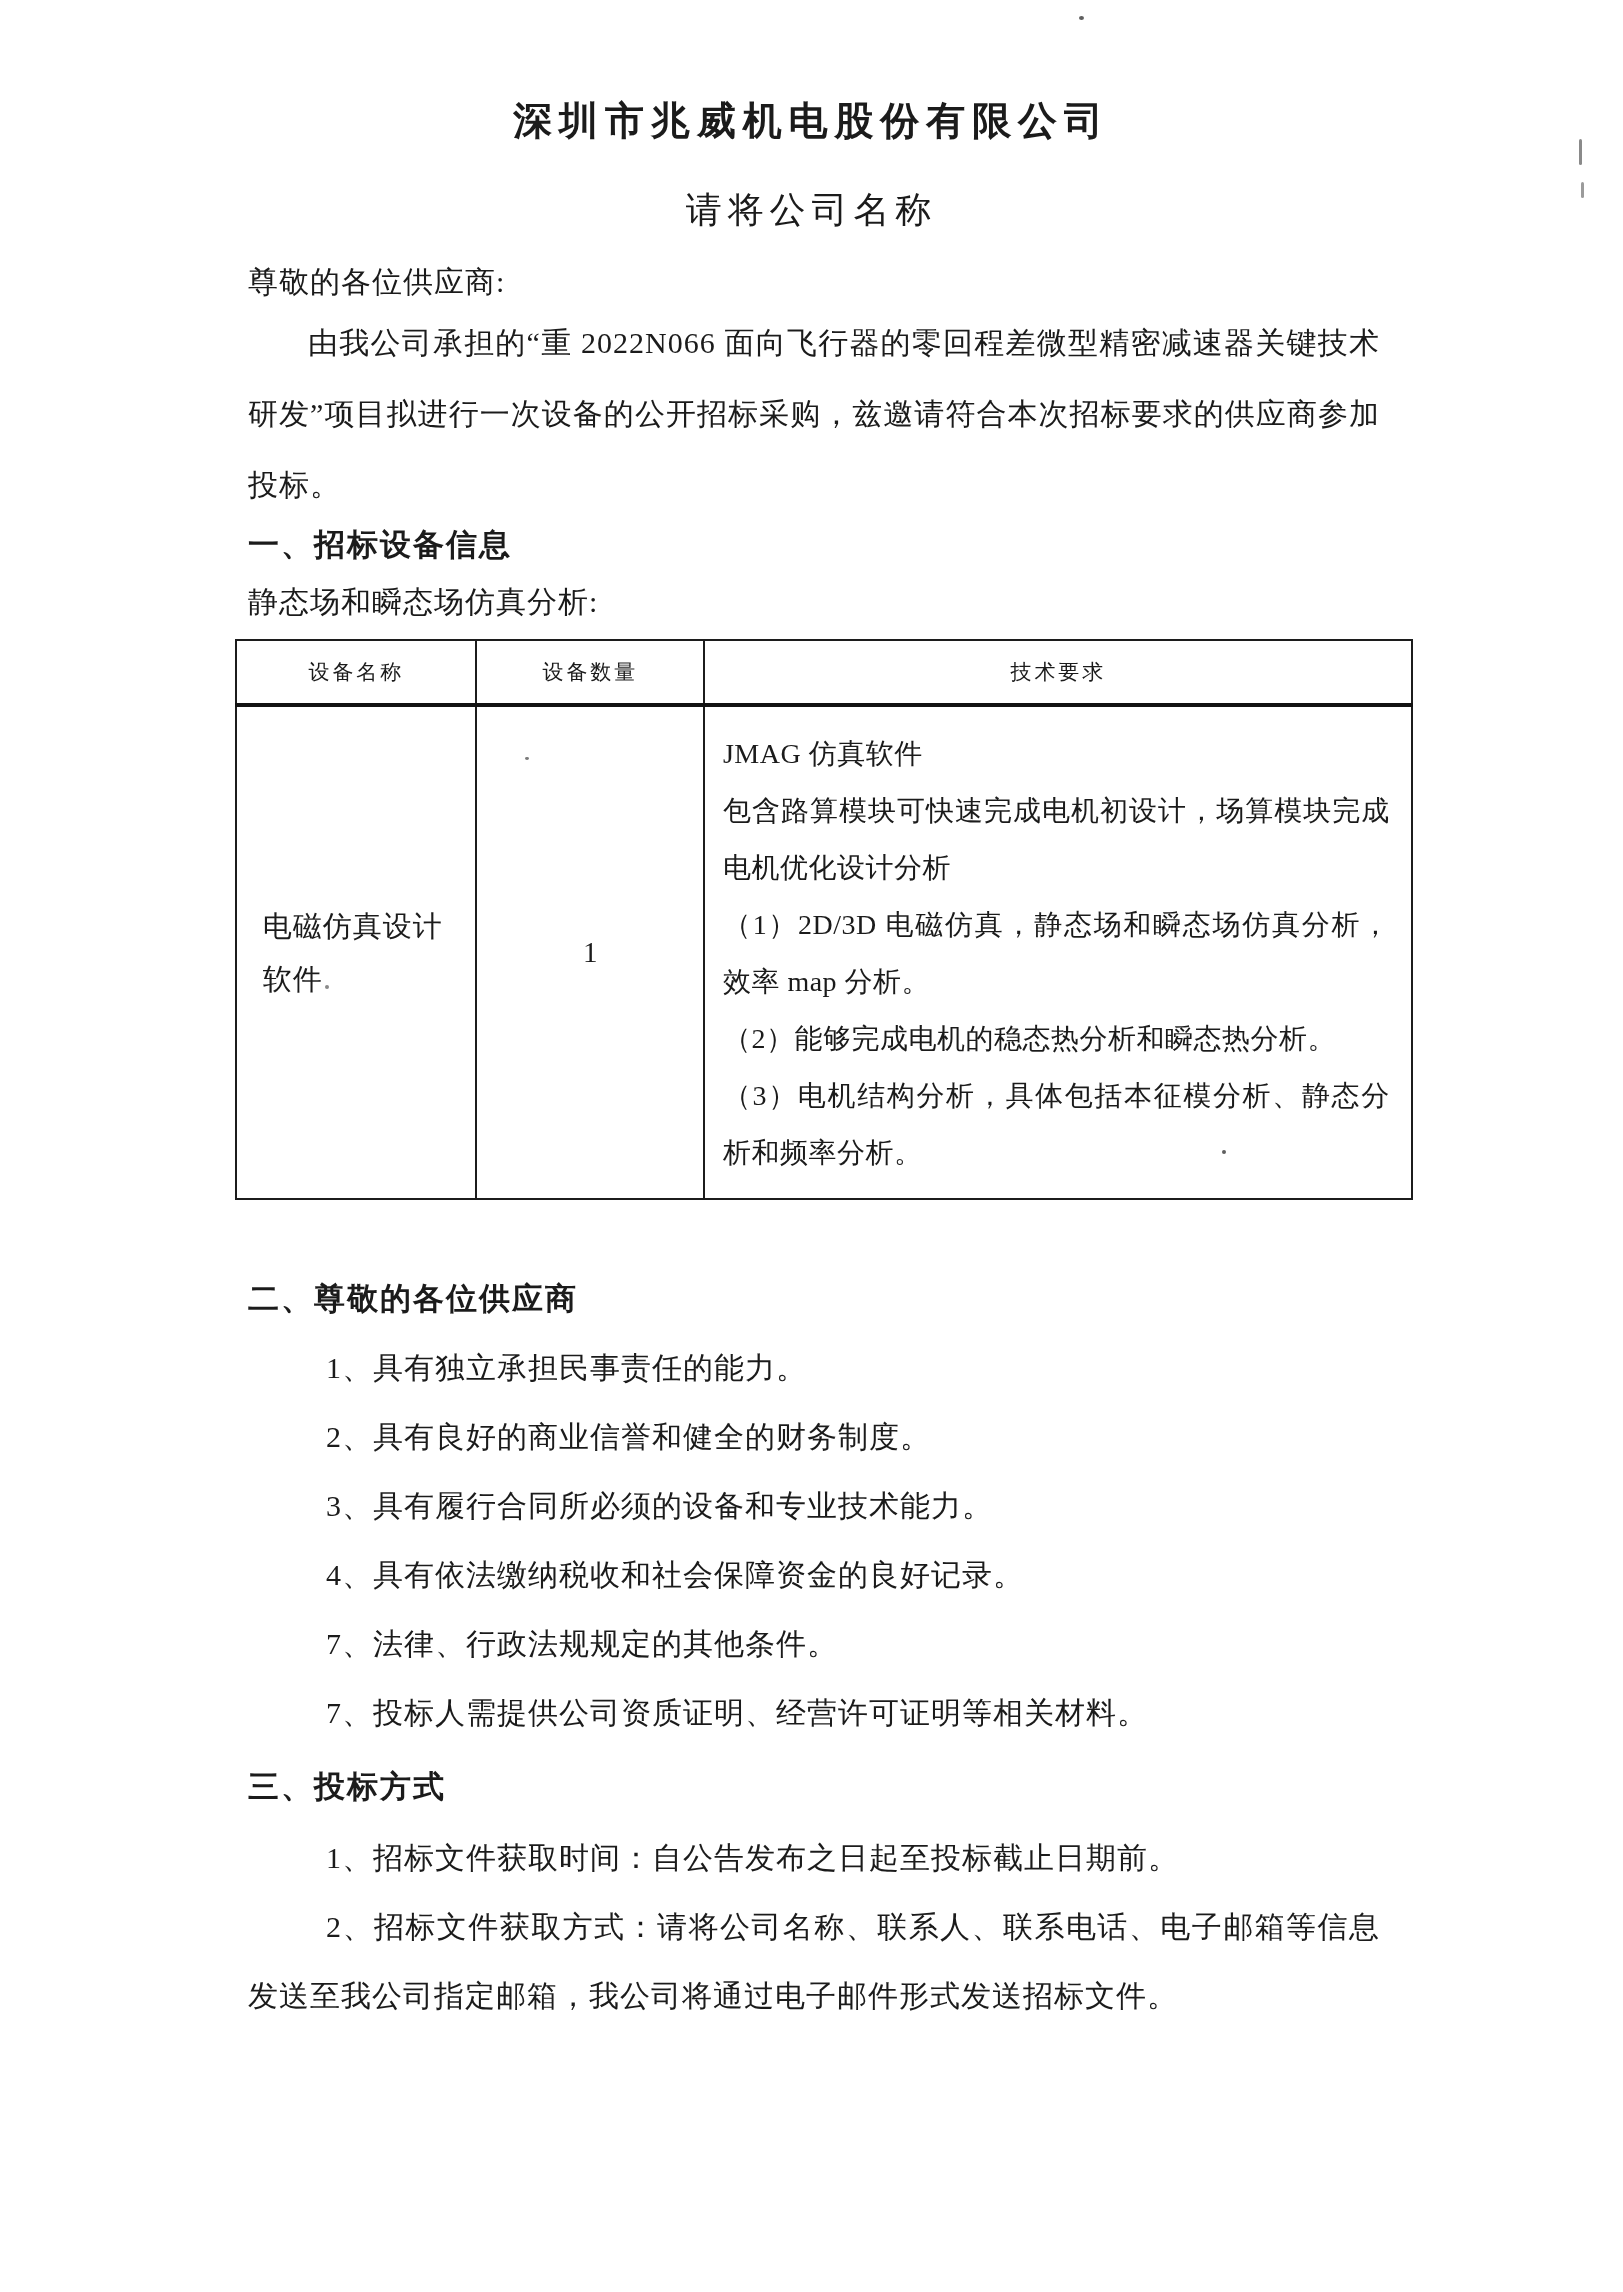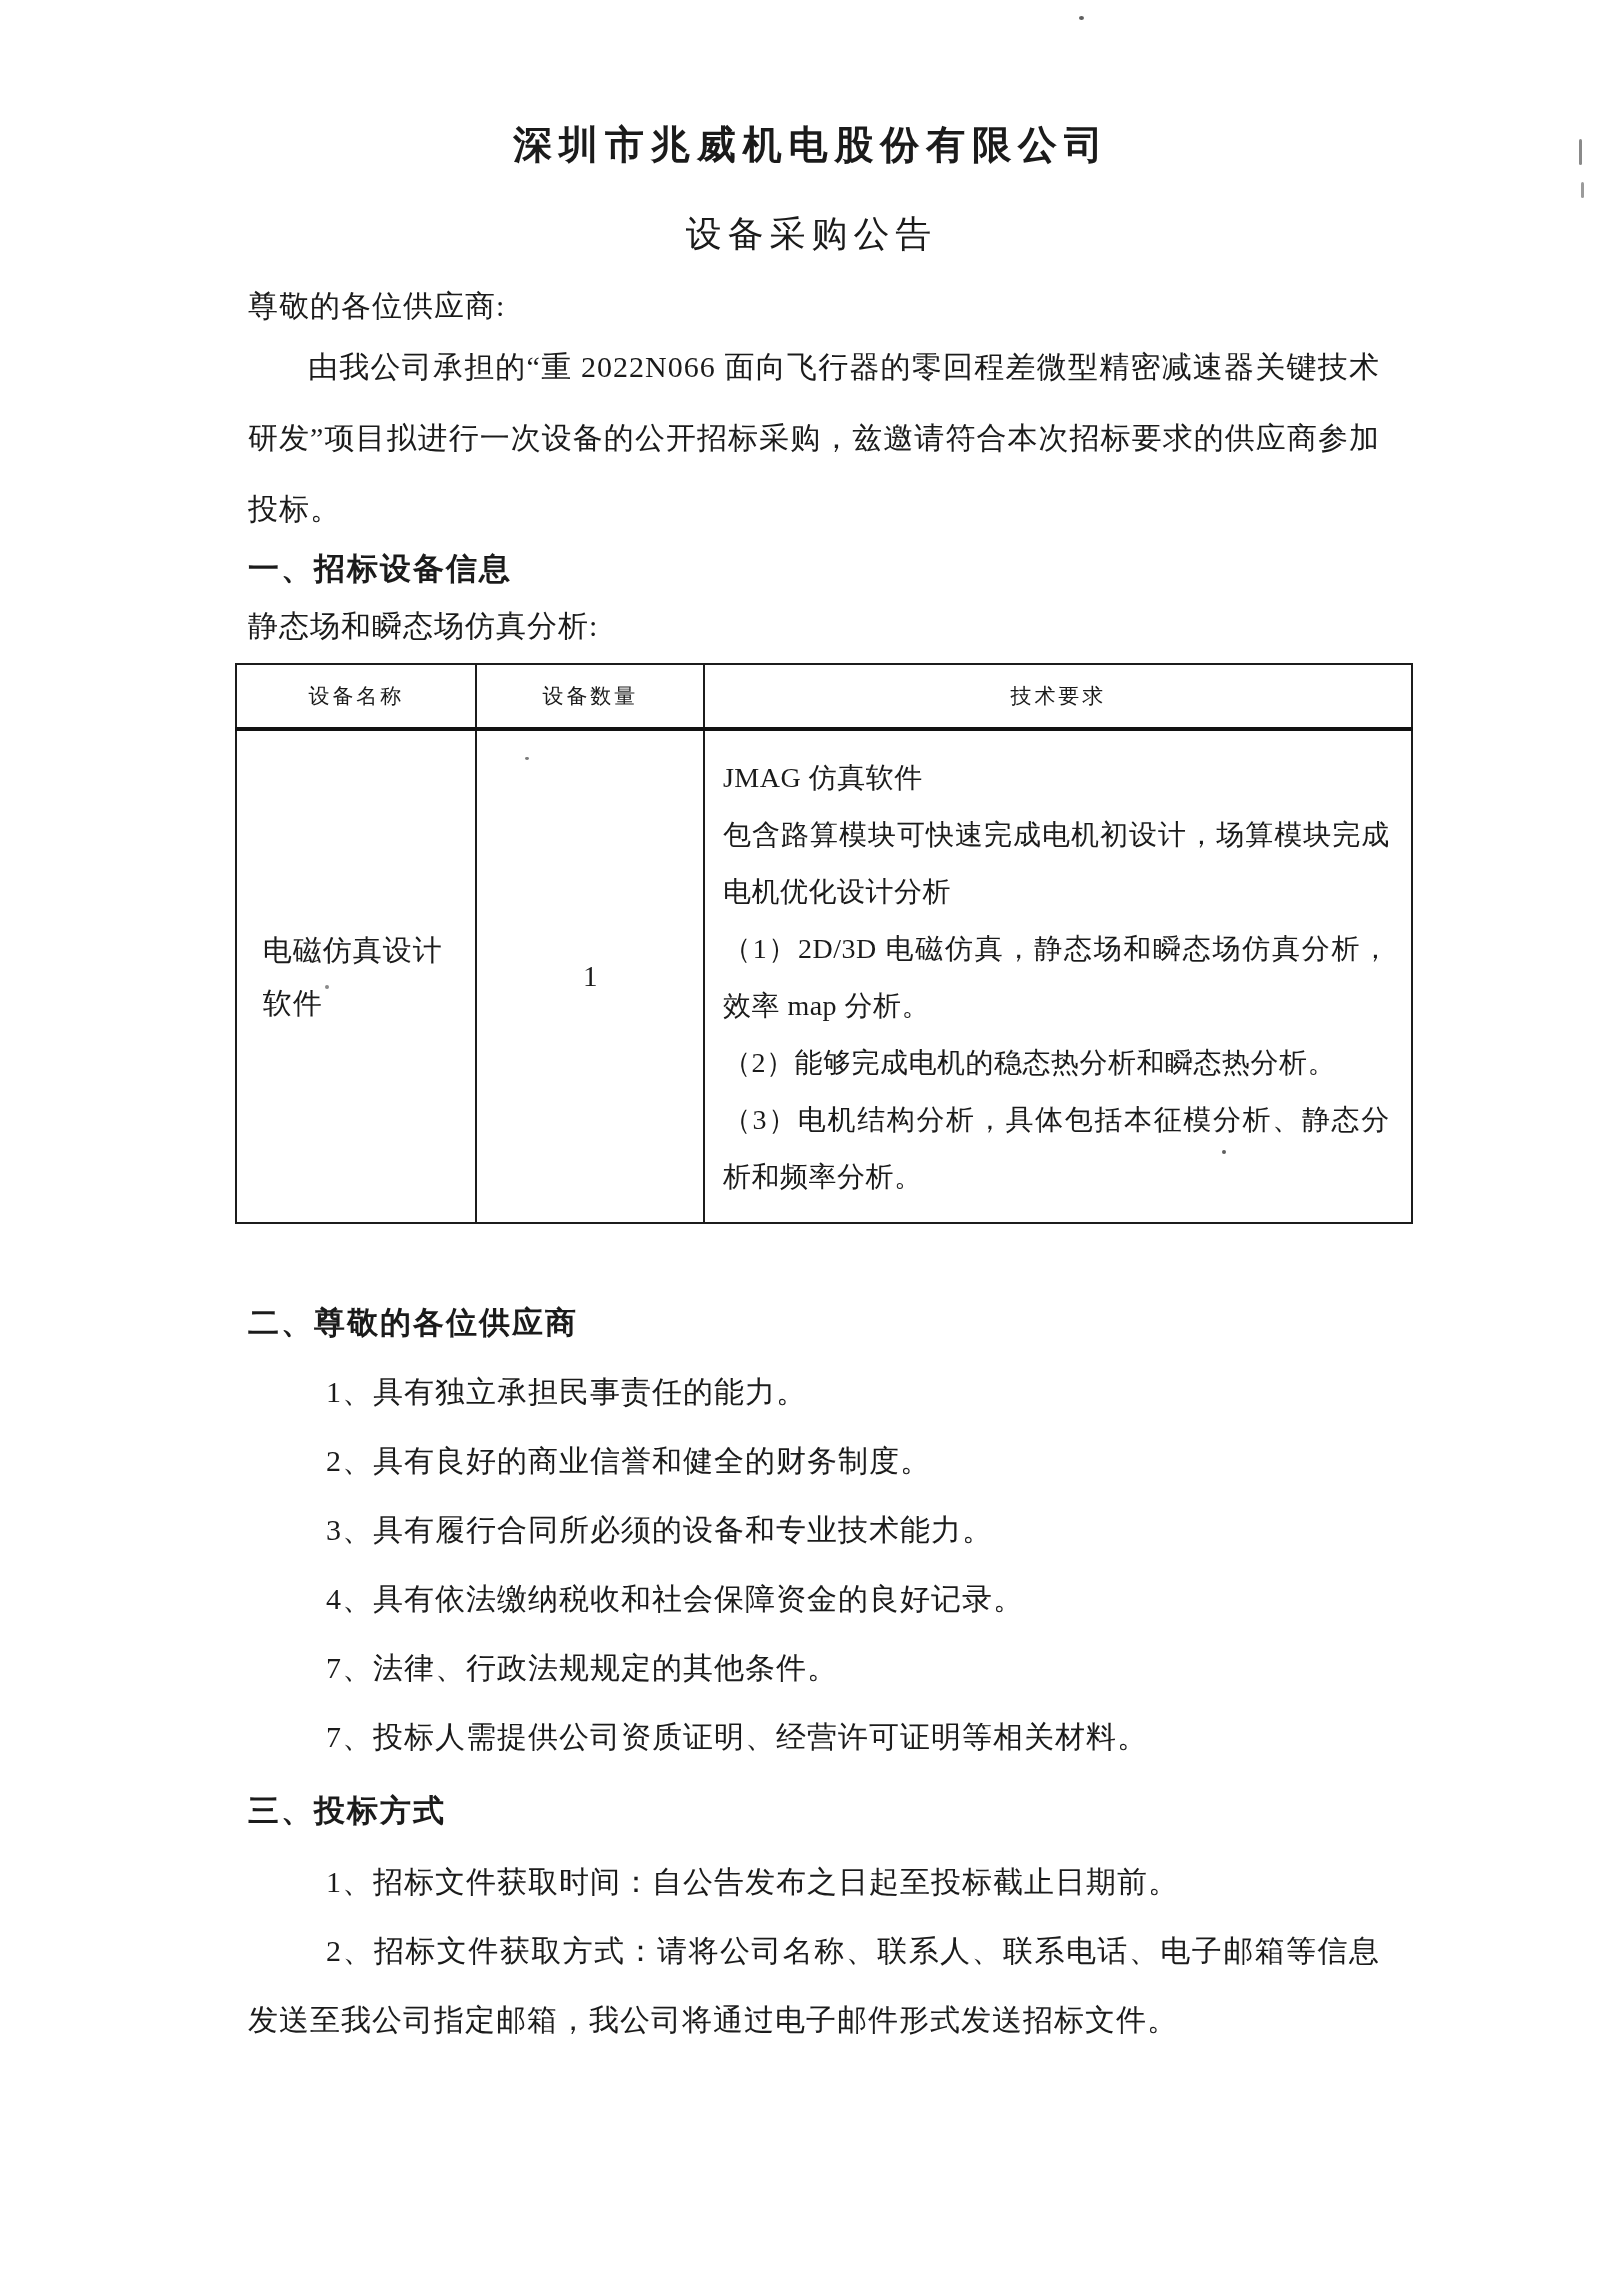--- a/index.html
+++ b/index.html
@@ -9,21 +9,21 @@
     margin:0 auto;
     background:#ffffff;
     color:#1b1b1b;
     font-family:"Liberation Serif","DejaVu Serif",serif;
     overflow:hidden;
     box-sizing:border-box;
   }
   .content{padding:0 243px 0 248px;}
 
   h1.doc-title{
-    margin:0;padding-top:117px;
+    margin:0;padding-top:93px;
     text-align:center;
     font-size:39px;line-height:55px;
     font-weight:600;letter-spacing:6.9px;
   }
   h2.doc-subtitle{
     margin:37px 0 0;
     text-align:center;
     font-size:36px;line-height:51px;
     font-weight:500;letter-spacing:5.9px;
   }
@@ -102,21 +102,21 @@
   .a4{left:1222px;top:1150px;width:3.9px;height:3.9px;}
   .a5{left:525px;top:757px;width:3.9px;height:2.9px;background:#7a7a7a;}
   .a6{left:325px;top:985px;width:3.9px;height:3.9px;background:#8a8a8a;}
 </style>
 </head>
 <body>
 
 <div class="page">
 
   <h1 class="doc-title">深圳市兆威机电股份有限公司</h1>
-  <h2 class="doc-subtitle">设备采购公告</h2>
+  <h2 class="doc-subtitle">请将公司名称</h2>
 
   <div class="content">
 
     <p class="greeting">尊敬的各位供应商:</p>
 
     <p class="intro">由我公司承担的“重 2022N066 面向飞行器的零回程差微型精密减速器关键技术研发”项目拟进行一次设备的公开招标采购，兹邀请符合本次招标要求的供应商参加投标。</p>
 
     <h3 class="sec">一、招标设备信息</h3>
     <p class="lead">静态场和瞬态场仿真分析:</p>
 

